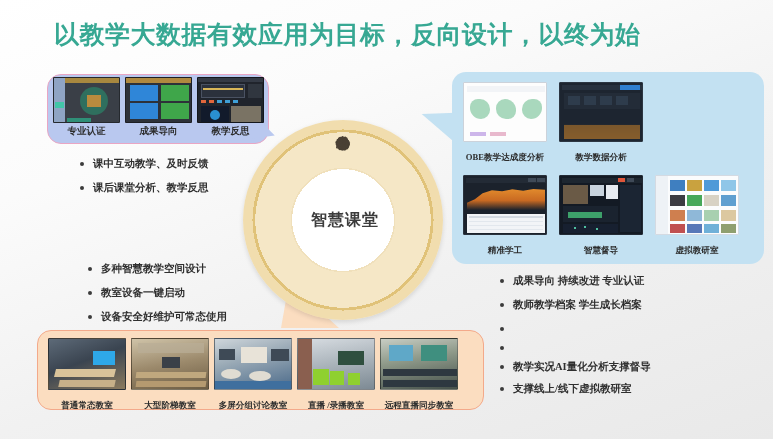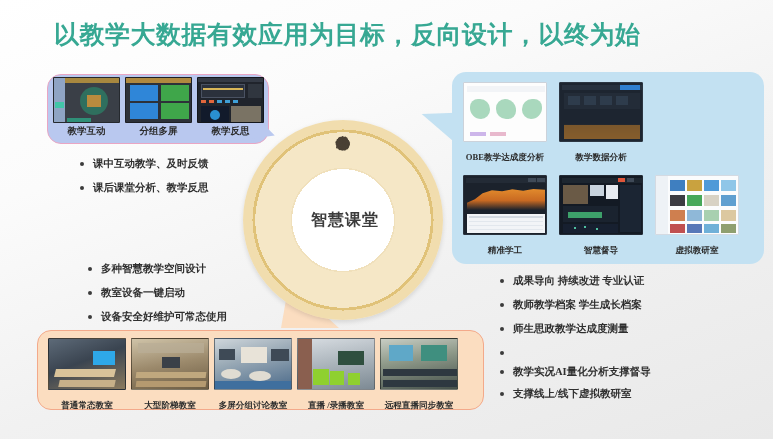--- a/index.html
+++ b/index.html
@@ -102,31 +102,31 @@
   <div class="thumbs" style="left:53px;top:77px;gap:5px;">
     <div class="tile">
       <div class="shot" style="width:67px;height:46px;background:#3a3f47;">
         <div class="sw" style="left:0;top:0;width:11px;height:46px;background:#8fa4c4;"></div>
         <div class="sw" style="left:11px;top:0;width:56px;height:5px;background:#a8883f;"></div>
         <div class="sw" style="left:26px;top:9px;width:28px;height:28px;border-radius:50%;background:#2f6f5e;"></div>
         <div class="sw" style="left:33px;top:17px;width:14px;height:12px;background:#b98b3e;"></div>
         <div class="sw" style="left:1px;top:24px;width:9px;height:6px;background:#42c6a8;"></div>
         <div class="sw" style="left:13px;top:40px;width:24px;height:4px;background:#2f8f77;"></div>
       </div>
-      <div class="cap">教学互动</div>
+      <div class="cap">专业认证</div>
     </div>
     <div class="tile">
       <div class="shot" style="width:67px;height:46px;background:#2d3139;">
         <div class="sw" style="left:0;top:0;width:67px;height:5px;background:#b0893f;"></div>
         <div class="sw" style="left:4px;top:7px;width:28px;height:16px;background:#2f86d8;"></div>
         <div class="sw" style="left:35px;top:7px;width:28px;height:16px;background:#3fa64a;"></div>
         <div class="sw" style="left:4px;top:25px;width:28px;height:16px;background:#2f86d8;"></div>
         <div class="sw" style="left:35px;top:25px;width:28px;height:16px;background:#3fa64a;"></div>
       </div>
-      <div class="cap">分组多屏</div>
+      <div class="cap">成果导向</div>
     </div>
     <div class="tile">
       <div class="shot" style="width:67px;height:46px;background:#20242c;">
         <div class="sw" style="left:0;top:0;width:67px;height:4px;background:#343a45;"></div>
         <div class="sw" style="left:3px;top:6px;width:44px;height:14px;background:#2b313c;border:1px solid #4a5262;box-sizing:border-box;"></div>
         <div class="sw" style="left:5px;top:10px;width:40px;height:1.5px;background:#d8b658;"></div>
         <div class="sw" style="left:50px;top:6px;width:14px;height:14px;background:#30363f;"></div>
         <div class="sw" style="left:3px;top:22px;width:5px;height:3px;background:#e2663c;"></div>
         <div class="sw" style="left:11px;top:22px;width:5px;height:3px;background:#e2663c;"></div>
         <div class="sw" style="left:19px;top:22px;width:5px;height:3px;background:#3fa0d8;"></div>
@@ -245,21 +245,20 @@
     <div class="bullet">
       <span class="dot"></span>
       <span>成果导向 持续改进 专业认证</span>
     </div>
     <div class="bullet">
       <span class="dot"></span>
       <span>教师教学档案 学生成长档案</span>
     </div>
     <div class="bullet">
       <span class="dot"></span>
-      <span>师生思政教学达成度测量</span>
     </div>
     <div class="bullet" style="margin-top:6px;">
       <span class="dot"></span>
     </div>
     <div class="bullet" style="margin-top:4px;">
       <span class="dot"></span>
       <span>教学实况AI量化分析支撑督导</span>
     </div>
     <div class="bullet" style="margin-top:-2px;">
       <span class="dot"></span>

